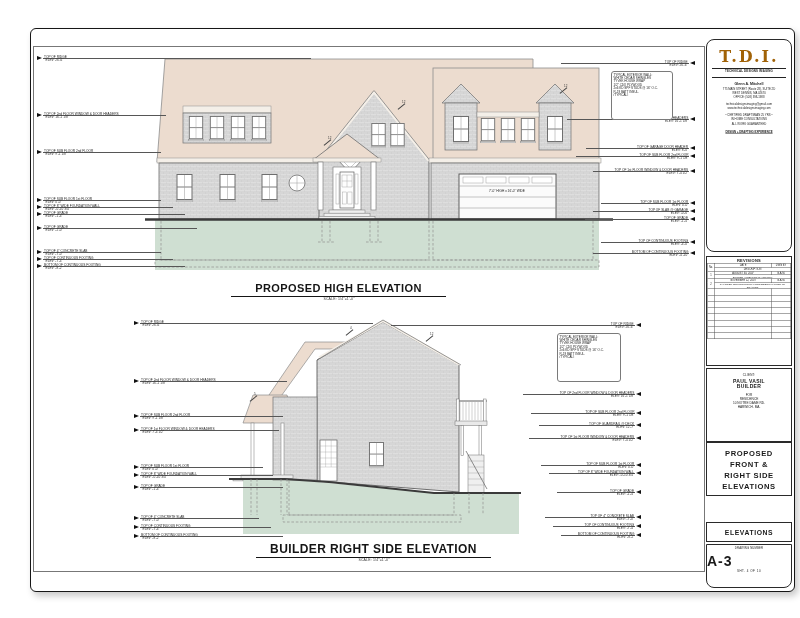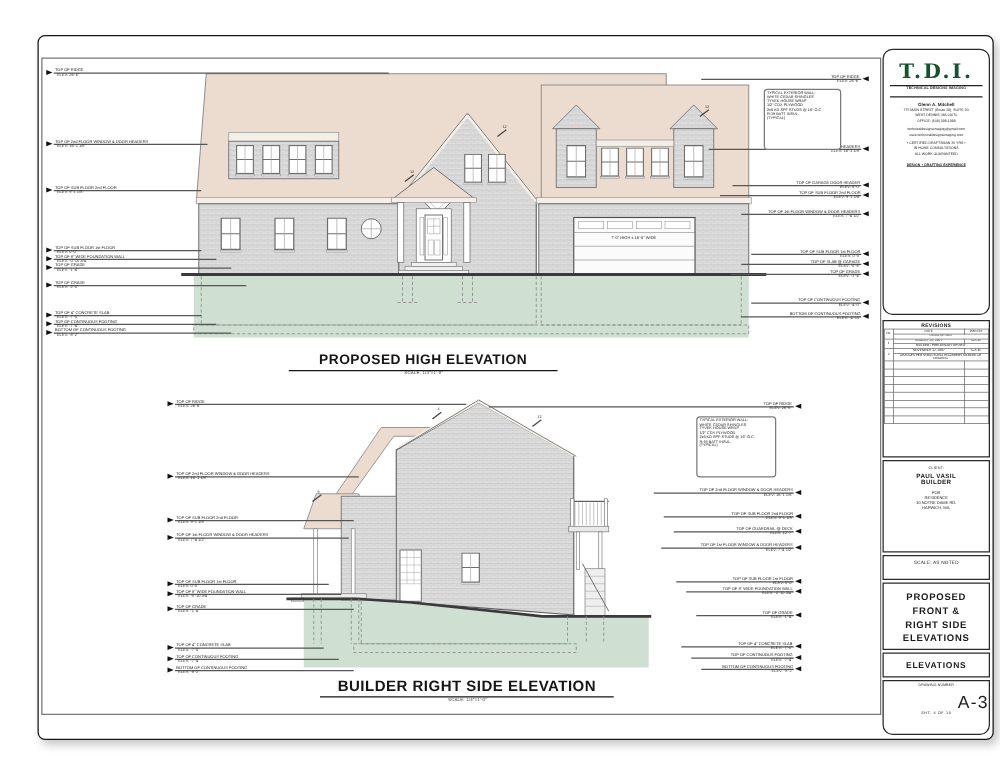--- a/index.html
+++ b/index.html
@@ -38,25 +38,25 @@
   
   .pitch{position:absolute;width:12px;height:10px}
   .pitch .pl{position:absolute;left:0;top:5px;width:9px;border-top:0.8px solid #444;transform:rotate(-38deg)}
   .pitch .pv{position:absolute;left:5px;top:-1px;font-size:6px;transform:scale(.5);transform-origin:0 0;color:#333}
   
   .tb{position:absolute;left:675px;width:86px;background:#fff;border:1.1px solid #2a2a2a;box-sizing:border-box}
   .tb-tdi{top:10px;height:213px;border-radius:8px}
   .tb-rev{top:227px;height:110px}
   .tb-client{top:339px;height:74px}
   .tb-scale{top:415px;height:20px}
-  .tb-title{top:437px;height:54px}
+  .tb-title{top:413px;height:54px}
   .tb-elev{top:493px;height:20px}
   .tb-dwg{top:515px;height:44px;border-radius:0 0 8px 8px}
   .tdi-logo{font-family:"DejaVu Serif",serif;font-weight:bold;font-size:16px;letter-spacing:2px;
-            text-align:center;margin-top:7px;color:#14532d}
+            text-align:center;margin-top:7px;color:#a16207}
   .tdi-sub{margin:2px 5px 0 5px;border-top:0.8px solid #222;border-bottom:0.8px solid #222}
   .tdi-sub .sc{font-size:5.8px;font-weight:bold;letter-spacing:.3px;padding:1px 0}
   #tdi-lines{margin-top:4px;transform:scale(.5);transform-origin:50% 0;width:200%;margin-left:-50%;text-align:center}
   .tdi-line{font-size:5.6px;line-height:8.6px;color:#222}
   .tdi-line.b{font-weight:bold;font-size:7.2px}
   .tdi-line.gap{height:5px}
   .tdi-line.u{text-decoration:underline;margin-top:4px;font-weight:bold}
   
   #rev-shrink{transform:scale(.5);transform-origin:0 0;width:200%}
   .rev-title{text-align:center;font-weight:bold;font-size:8px;padding:2px 0 1px 0;letter-spacing:.5px}
@@ -69,21 +69,21 @@
   .shrinkC{transform:scale(.5);transform-origin:50% 0;width:200%;margin-left:-50%}
   .client-label{font-size:6px;text-align:center;margin-top:4px;letter-spacing:.4px}
   .client-name{font-weight:bold;font-size:10px;line-height:11px;text-align:center;letter-spacing:.6px;
                white-space:pre-line;margin-top:4px}
   .client-for{font-size:6.4px;line-height:7.8px;text-align:center;white-space:pre-line;margin-top:8px}
   .scale-text{font-size:7.6px;text-align:center;padding-top:5px;letter-spacing:.3px}
   .sheet-title{font-weight:bold;font-size:7.6px;line-height:11px;text-align:center;
                white-space:pre-line;padding-top:5px;letter-spacing:.6px}
   .section-title{font-weight:bold;font-size:6.8px;text-align:center;padding-top:6px;letter-spacing:.6px}
   .dwg-label{font-size:5.6px;text-align:center;padding-top:3px;letter-spacing:.3px}
-  .dwg-num{font-weight:normal;font-size:14px;text-align:right;letter-spacing:1px;margin-top:-1px}
+  .dwg-num{font-weight:bold;font-size:14px;text-align:left;letter-spacing:1px;margin-top:-1px}
   .dwg-sheet{font-size:6px;text-align:center;letter-spacing:1px}
 </style>
 </head>
 <body>
 
 <div id="sheet">
   <div class="inner-frame"></div>
 
   <svg class="dwg" style="left:110px;top:17px" width="505" height="245" viewBox="0 0 505 245">
     <defs>

